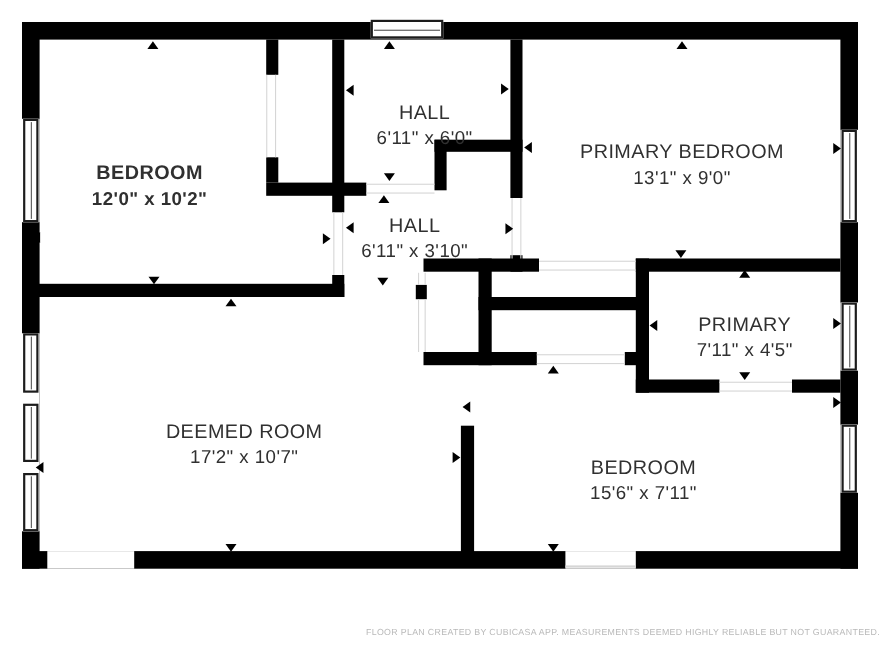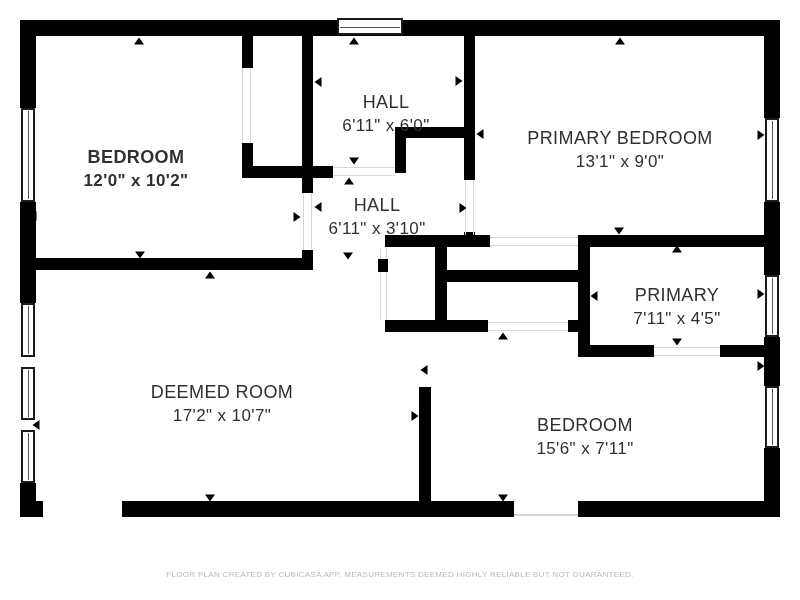--- a/index.html
+++ b/index.html
@@ -14,21 +14,21 @@
   .opening-line{position:absolute;background:#d6d6d6;}
   .marker{position:absolute;width:0;height:0;transform:translate(-50%,-50%);}
   .marker.up{border-left:5px solid transparent;border-right:5px solid transparent;border-bottom:7px solid #000;}
   .marker.down{border-left:5px solid transparent;border-right:5px solid transparent;border-top:7px solid #000;}
   .marker.left{border-top:5px solid transparent;border-bottom:5px solid transparent;border-right:7px solid #000;}
   .marker.right{border-top:5px solid transparent;border-bottom:5px solid transparent;border-left:7px solid #000;}
   .room-label{position:absolute;transform:translate(-50%,-50%);text-align:center;
               color:#303030;letter-spacing:0.4px;white-space:nowrap;}
   .room-name{font-size:18px;line-height:23px;}
   .room-dims{font-size:17px;line-height:23px;}
-  .footer{position:absolute;left:0;right:0;top:570px;text-align:center;
+  .footer{position:absolute;left:0;right:0;top:570px;text-align:right;
           font-size:8px;letter-spacing:0.3px;color:#b9b9b9;}
 </style>
 </head>
 <body>
 
 <div class="page">
   <div id="plan">
       <div class="wall" style="left: 20px; top: 20px; width: 760px; height: 16px;"></div>
       <div class="wall" style="left: 20px; top: 20px; width: 16px; height: 497px;"></div>
       <div class="wall" style="left: 764px; top: 20px; width: 16px; height: 497px;"></div>

